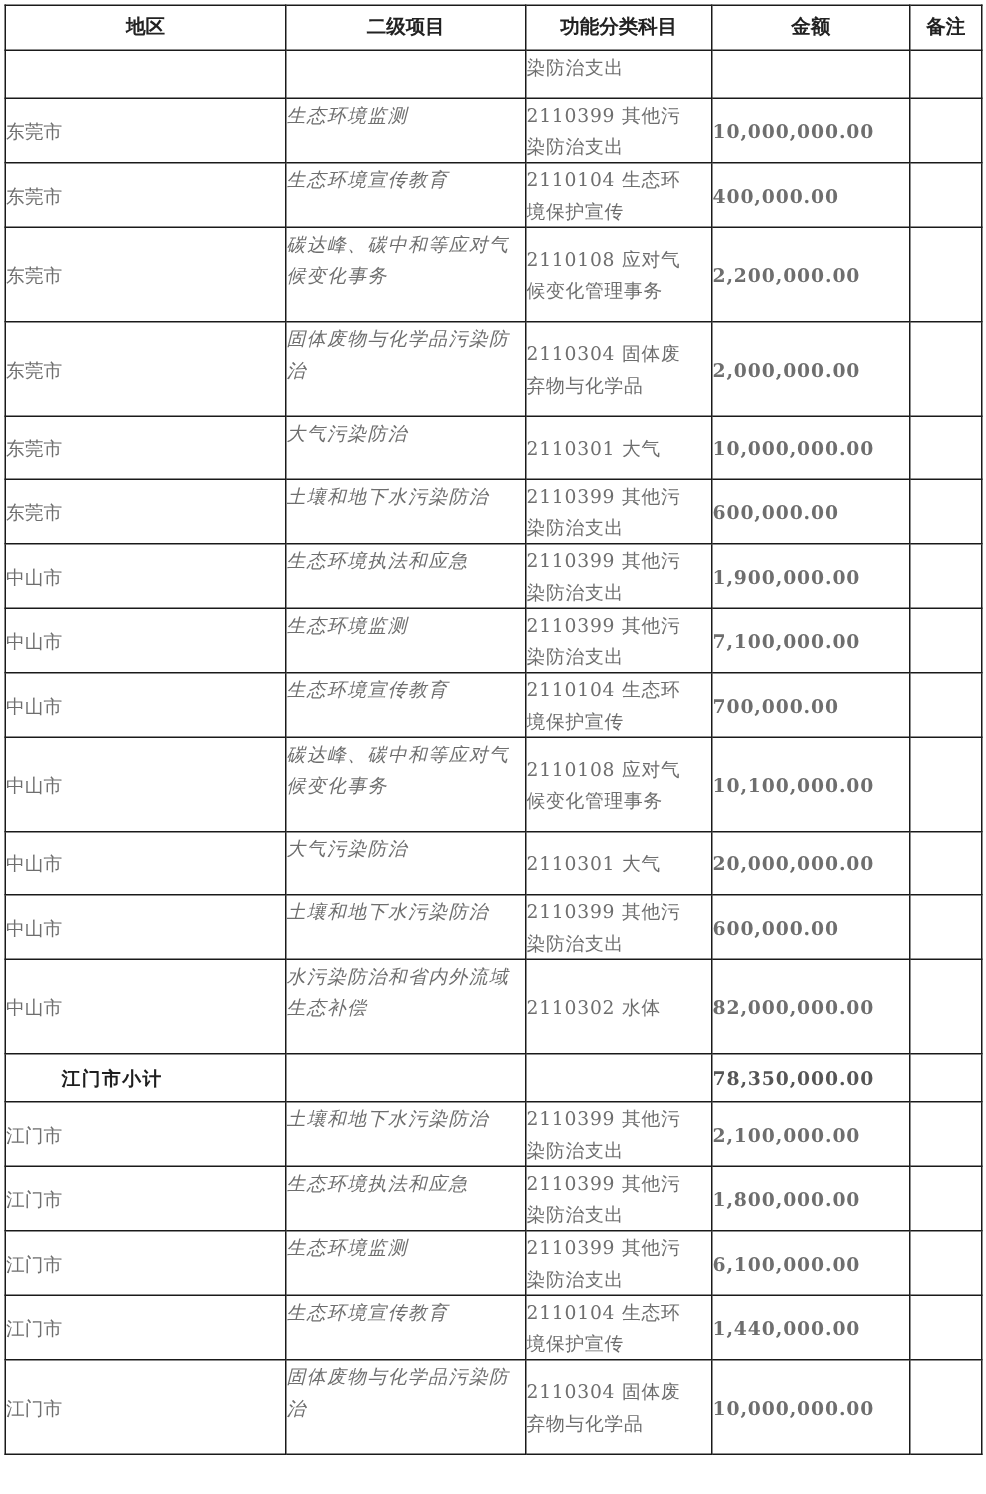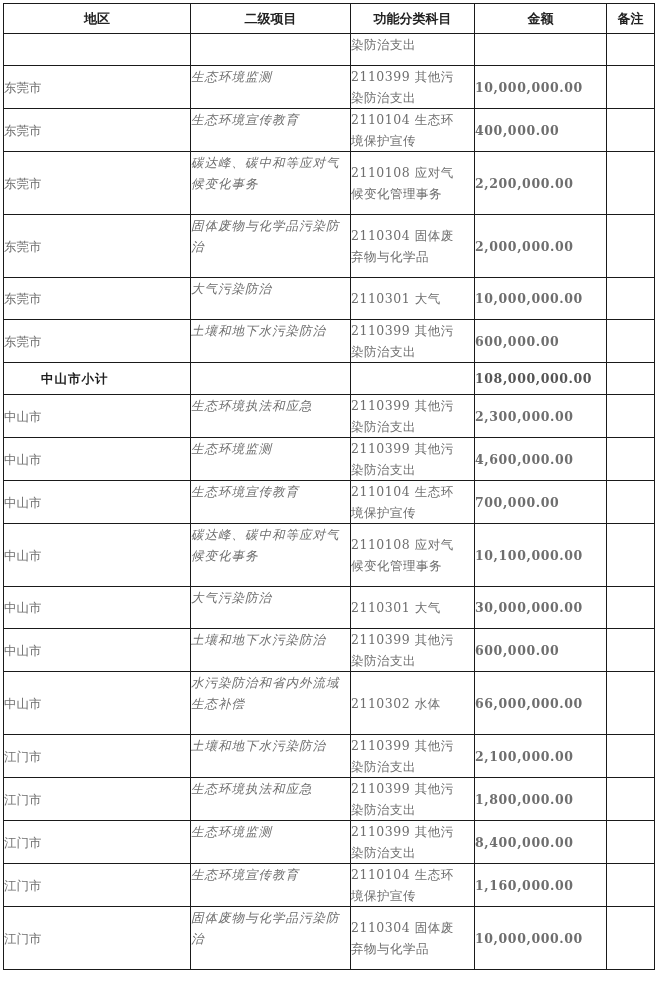--- a/index.html
+++ b/index.html
@@ -115,48 +115,38 @@
       <tr class="h41">
         <td class="region">东莞市</td>
         <td class="item">土壤和地下水污染防治</td>
         <td class="code">
           <div>2110399 其他污</div>
           <div>染防治支出</div>
         </td>
         <td class="amount">600,000.00</td>
         <td class="note"></td>
       </tr>
-      <tr class="h31 subtotal">
-        <td class="region">中山市小计</td>
-        <td class="item"></td>
-        <td class="code">
-          <div></div>
-          <div></div>
-        </td>
-        <td class="amount">108,000,000.00</td>
-        <td class="note"></td>
-      </tr>
       <tr class="h41">
         <td class="region">中山市</td>
         <td class="item">生态环境执法和应急</td>
         <td class="code">
           <div>2110399 其他污</div>
           <div>染防治支出</div>
         </td>
-        <td class="amount">2,300,000.00</td>
+        <td class="amount">1,900,000.00</td>
         <td class="note"></td>
       </tr>
       <tr class="h41">
         <td class="region">中山市</td>
         <td class="item">生态环境监测</td>
         <td class="code">
           <div>2110399 其他污</div>
           <div>染防治支出</div>
         </td>
-        <td class="amount">4,600,000.00</td>
+        <td class="amount">7,100,000.00</td>
         <td class="note"></td>
       </tr>
       <tr class="h41">
         <td class="region">中山市</td>
         <td class="item">生态环境宣传教育</td>
         <td class="code">
           <div>2110104 生态环</div>
           <div>境保护宣传</div>
         </td>
         <td class="amount">700,000.00</td>
@@ -172,41 +162,51 @@
         <td class="amount">10,100,000.00</td>
         <td class="note"></td>
       </tr>
       <tr class="h41">
         <td class="region">中山市</td>
         <td class="item">大气污染防治</td>
         <td class="code">
           <div>2110301 大气</div>
           <div></div>
         </td>
-        <td class="amount">30,000,000.00</td>
+        <td class="amount">20,000,000.00</td>
         <td class="note"></td>
       </tr>
       <tr class="h41">
         <td class="region">中山市</td>
         <td class="item">土壤和地下水污染防治</td>
         <td class="code">
           <div>2110399 其他污</div>
           <div>染防治支出</div>
         </td>
         <td class="amount">600,000.00</td>
         <td class="note"></td>
       </tr>
       <tr class="h63">
         <td class="region">中山市</td>
         <td class="item">水污染防治和省内外流域生态补偿</td>
         <td class="code">
           <div>2110302 水体</div>
           <div></div>
         </td>
-        <td class="amount">66,000,000.00</td>
+        <td class="amount">82,000,000.00</td>
+        <td class="note"></td>
+      </tr>
+      <tr class="h31 subtotal">
+        <td class="region">江门市小计</td>
+        <td class="item"></td>
+        <td class="code">
+          <div></div>
+          <div></div>
+        </td>
+        <td class="amount">78,350,000.00</td>
         <td class="note"></td>
       </tr>
       <tr class="h41">
         <td class="region">江门市</td>
         <td class="item">土壤和地下水污染防治</td>
         <td class="code">
           <div>2110399 其他污</div>
           <div>染防治支出</div>
         </td>
         <td class="amount">2,100,000.00</td>
@@ -222,31 +222,31 @@
         <td class="amount">1,800,000.00</td>
         <td class="note"></td>
       </tr>
       <tr class="h41">
         <td class="region">江门市</td>
         <td class="item">生态环境监测</td>
         <td class="code">
           <div>2110399 其他污</div>
           <div>染防治支出</div>
         </td>
-        <td class="amount">8,400,000.00</td>
+        <td class="amount">6,100,000.00</td>
         <td class="note"></td>
       </tr>
       <tr class="h41">
         <td class="region">江门市</td>
         <td class="item">生态环境宣传教育</td>
         <td class="code">
           <div>2110104 生态环</div>
           <div>境保护宣传</div>
         </td>
-        <td class="amount">1,160,000.00</td>
+        <td class="amount">1,440,000.00</td>
         <td class="note"></td>
       </tr>
       <tr class="h63">
         <td class="region">江门市</td>
         <td class="item">固体废物与化学品污染防治</td>
         <td class="code">
           <div>2110304 固体废</div>
           <div>弃物与化学品</div>
         </td>
         <td class="amount">10,000,000.00</td>

